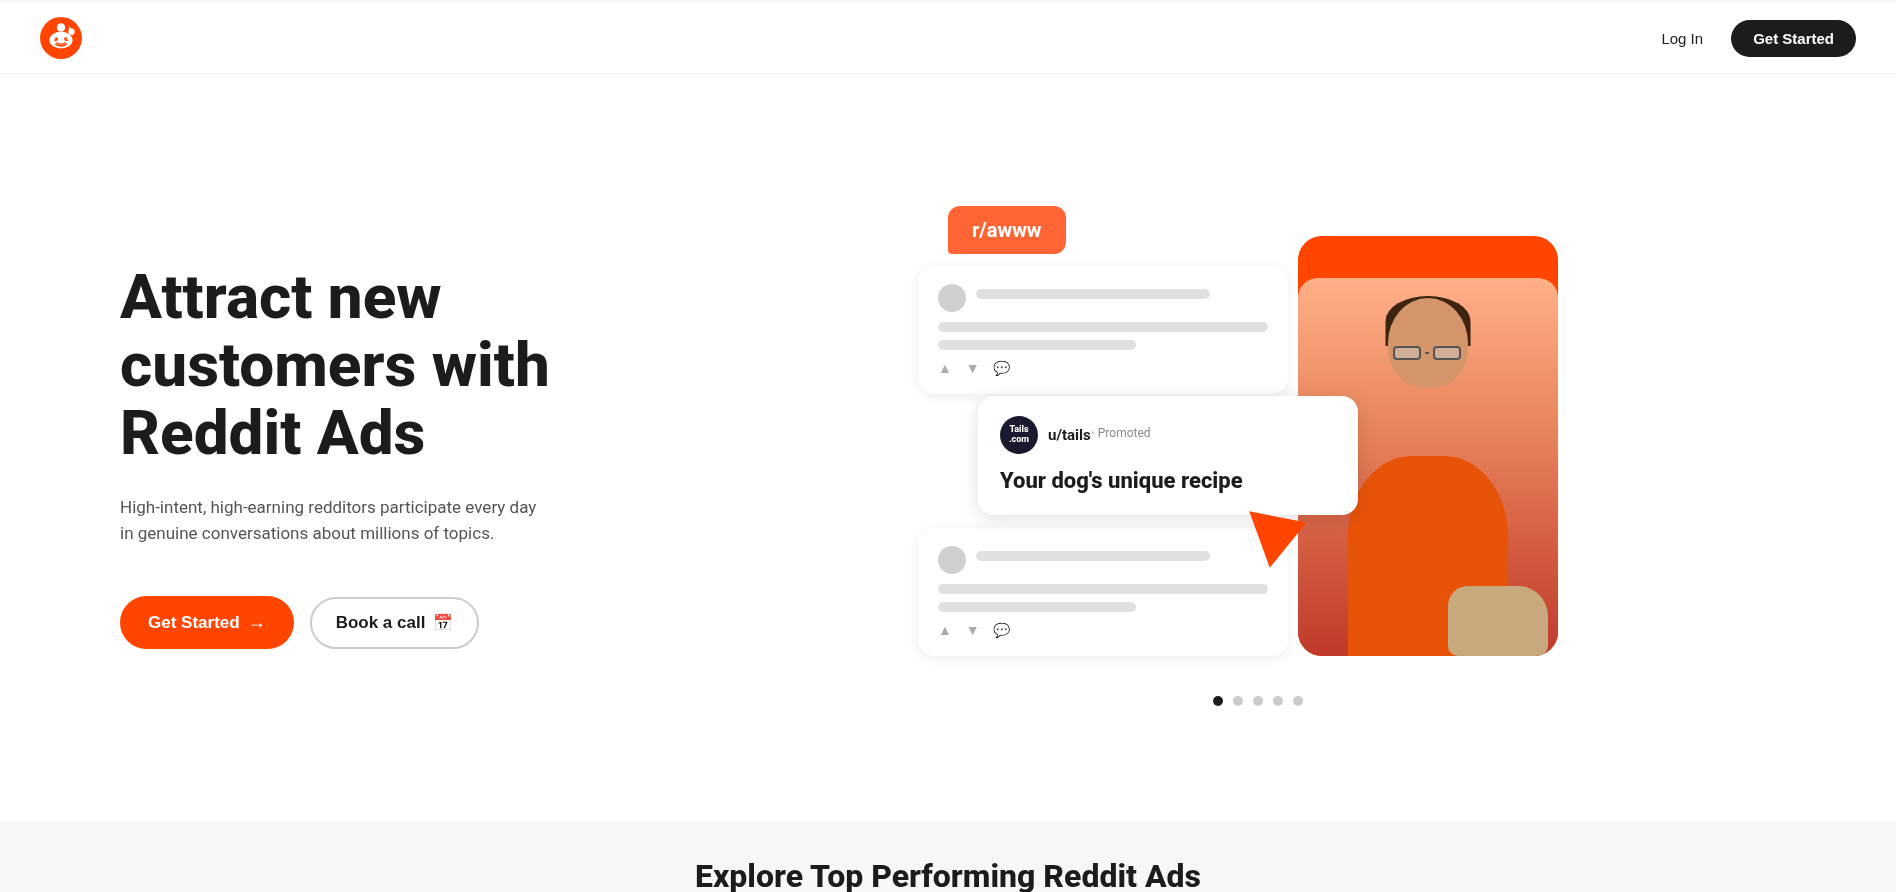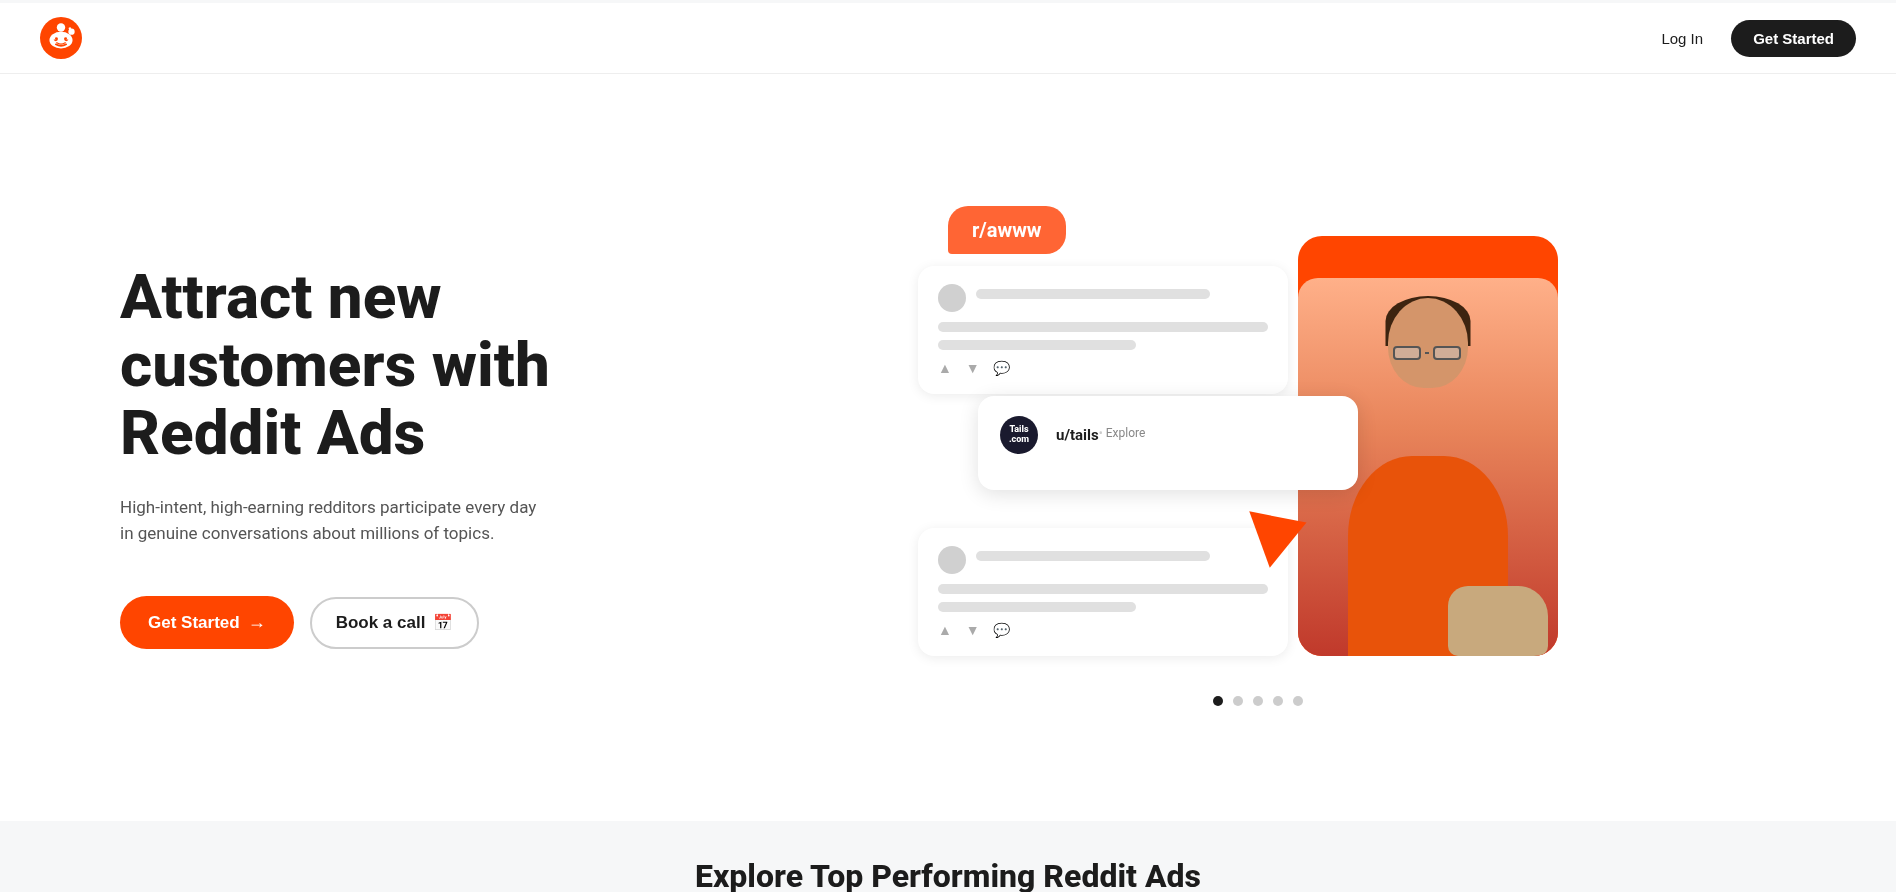--- a/index.html
+++ b/index.html
@@ -138,21 +138,21 @@
     
     .subreddit-bubble {
       position: absolute;
       top: 10px;
       left: 30px;
       background: #ff6534;
       color: #fff;
       font-weight: 700;
       font-size: 20px;
       padding: 12px 24px;
-      border-radius: 20px;
+      border-radius: 12px;
       border-bottom-left-radius: 4px;
       z-index: 10;
     }
 
     
     .feed-card {
       position: absolute;
       background: #fff;
       border-radius: 16px;
       box-shadow: 0 2px 12px rgba(0,0,0,0.08);
@@ -205,21 +205,21 @@
       width: 380px;
       background: #fff;
       border-radius: 16px;
       box-shadow: 0 4px 20px rgba(0,0,0,0.12);
       padding: 20px 22px 22px;
       z-index: 20;
     }
     .ad-card-header {
       display: flex;
       align-items: center;
-      gap: 18px;
+      gap: 10px;
       margin-bottom: 14px;
     }
     .tails-logo {
       width: 38px;
       height: 38px;
       border-radius: 50%;
       background: #1a1a2e;
       display: flex;
       align-items: center;
       justify-content: center;
@@ -428,24 +428,25 @@
 
       <div class="ad-card">
         <div class="ad-card-header">
           <div class="tails-logo">
             <span>Tails<br>.com</span>
           </div>
           <div class="ad-card-meta">
             <span class="ad-username">u/tails</span>
             <span class="ad-promoted">
               <span style="color:#ccc;">•</span>
-              <span>Explore</span>
+              <span>Promoted</span>
             </span>
           </div>
         </div>
+        <div class="ad-title">Your dog's unique recipe</div>
       </div>
 
       <div class="orange-arrow"></div>
 
       <div class="person-image">
         <div class="person-silhouette">
           <div class="person-hair"></div>
           <div class="person-head">
 
             <div style="position:absolute;bottom:28px;left:50%;transform:translateX(-50%);width:70px;height:14px;display:flex;gap:4px;align-items:center;">

